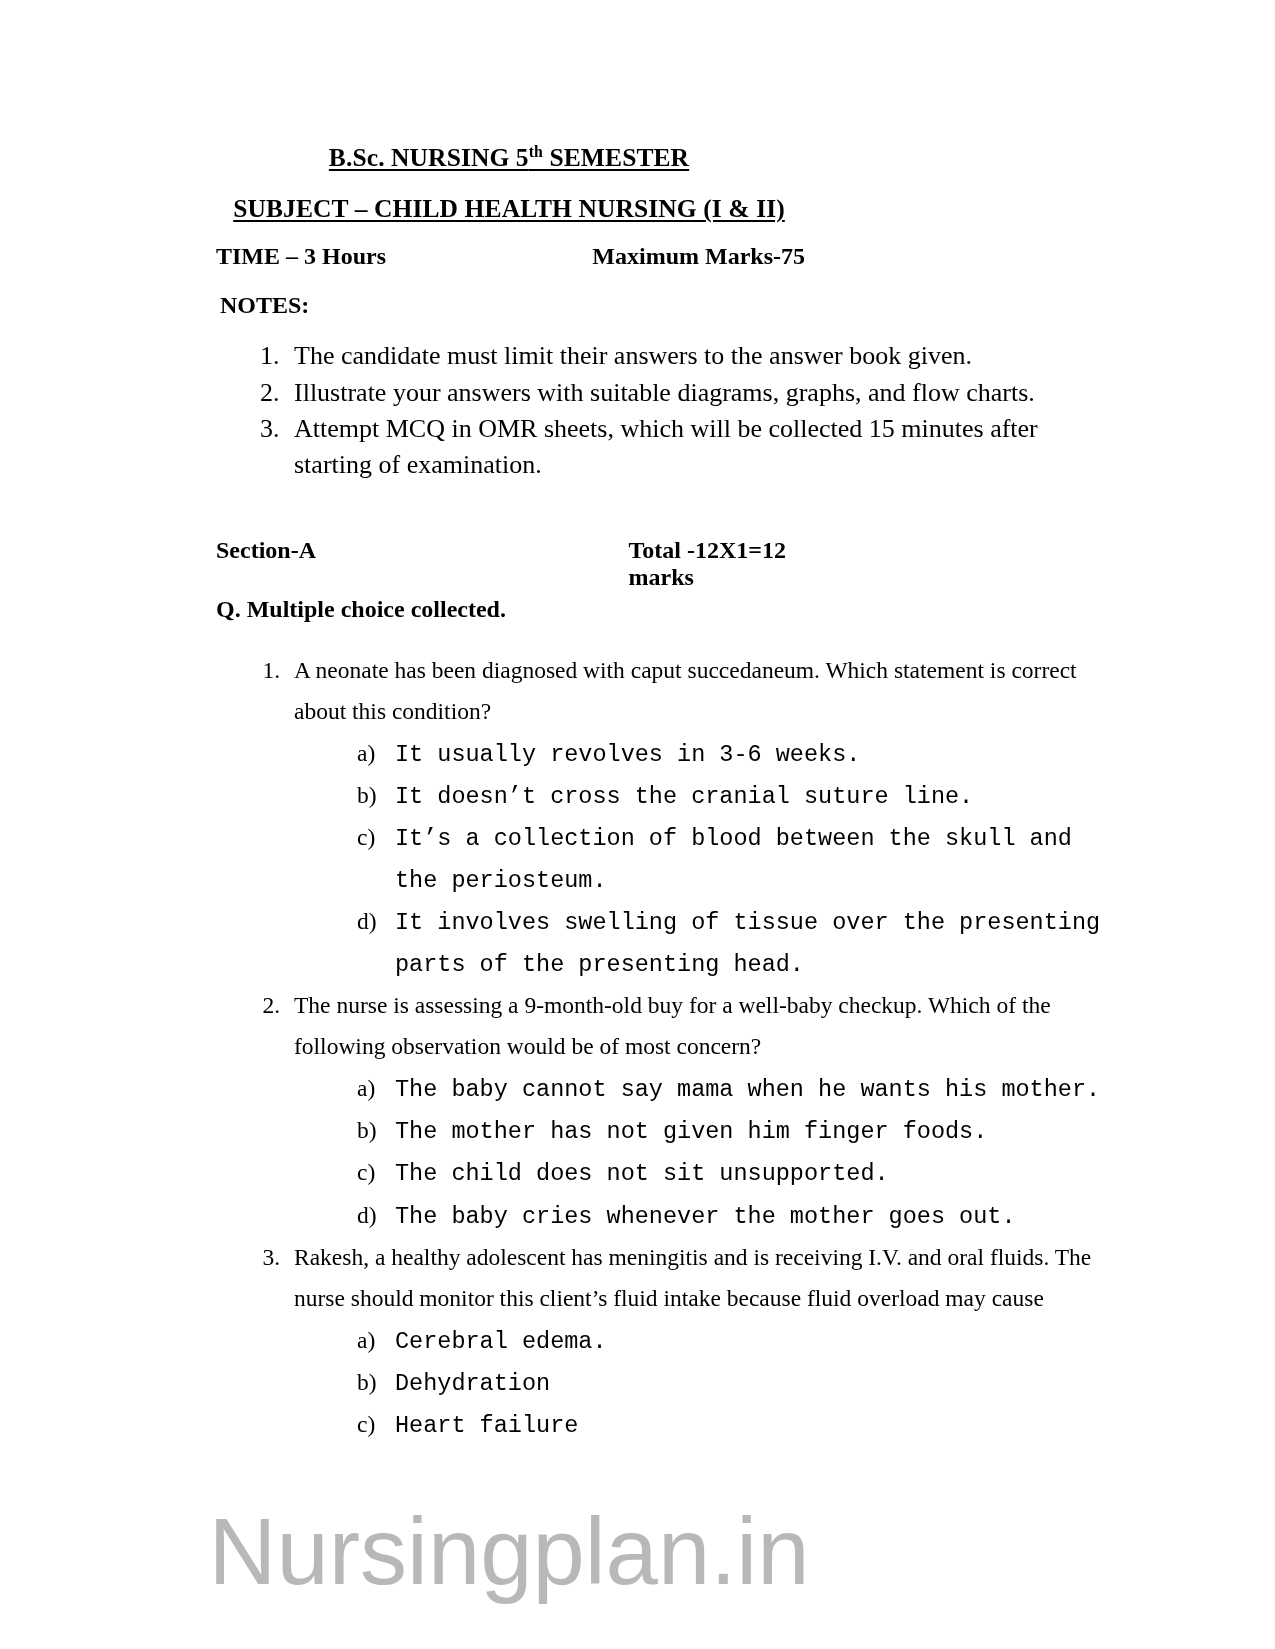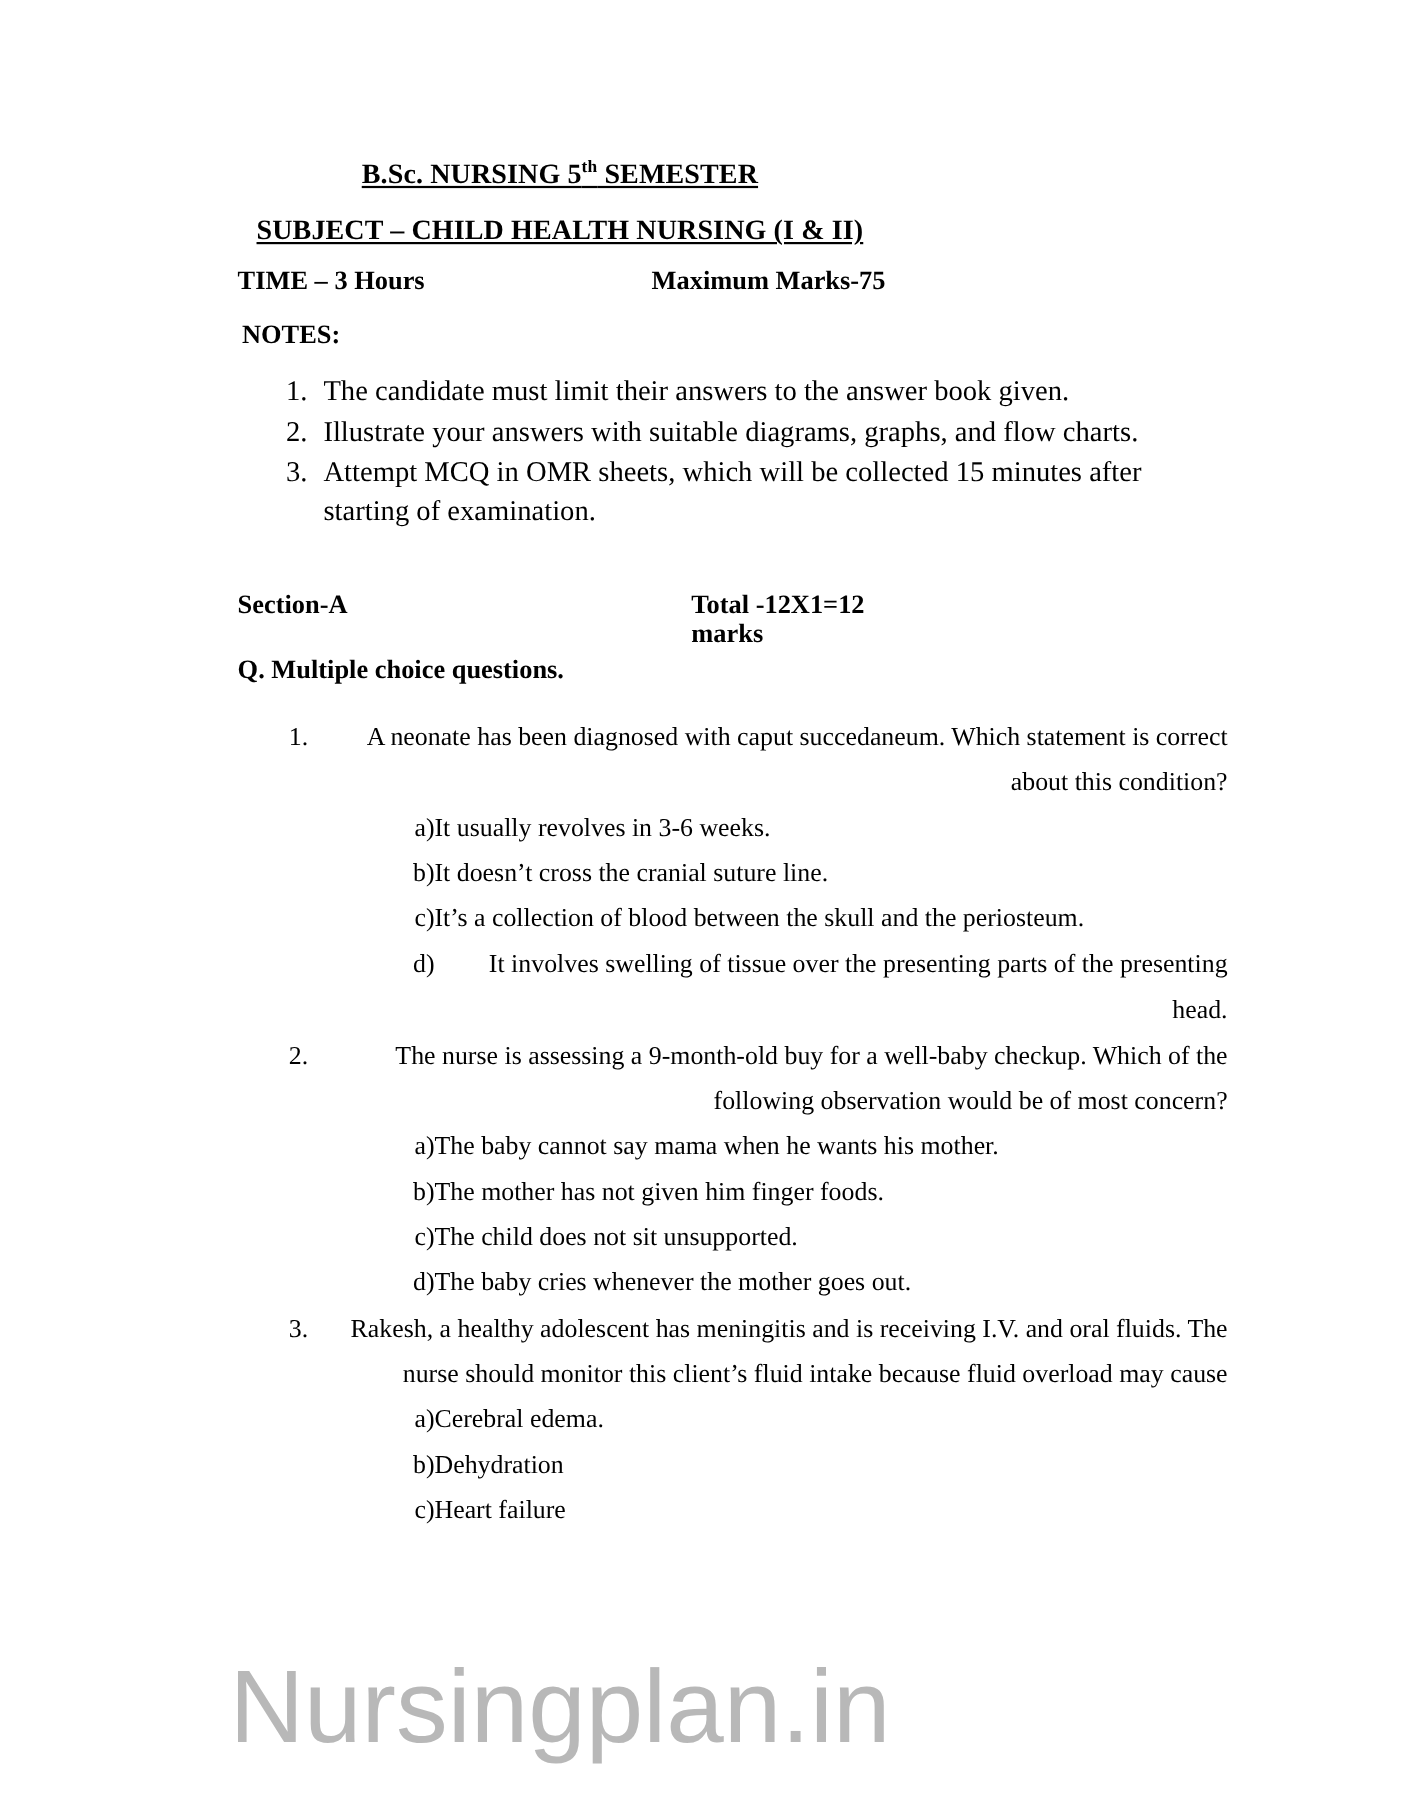--- a/index.html
+++ b/index.html
@@ -123,21 +123,20 @@
     left: 248px;
     width: 830px;
     margin: 0;
     padding: 0 0 0 38px;
     list-style: decimal;
     font-size: 23.5px;
   }
   .questions > li {
     padding-left: 8px;
     margin-bottom: 0px;
-    text-align: right;
   }
   .q-text {
     display: block;
     line-height: 1.76;
   }
   .options {
     margin: 0;
     padding: 0 0 0 63px;
     list-style: none;
   }
@@ -146,20 +145,21 @@
     display: flex;
     align-items: baseline;
   }
   .opt-label {
     display: inline-block;
     min-width: 38px;
     flex: 0 0 auto;
   }
   .opt-text {
     display: block;
+    font-family: Liberation Mono, monospace;
   }
 
   
   .watermark {
     position: absolute;
     top: 1470px;
     left: 0;
     right: 0;
     text-align: center;
     font-family: "Liberation Sans", "DejaVu Sans", sans-serif;
@@ -198,21 +198,21 @@
     <li>The candidate must limit their answers to the answer book given.</li>
     <li>Illustrate your answers with suitable diagrams, graphs, and flow charts.</li>
     <li>Attempt MCQ in OMR sheets, which will be collected 15 minutes after starting of examination.</li>
   </ol>
 
   <div class="section-row">
     <span class="sec-left">Section-A</span>
     <span>Total -12X1=12 marks</span>
   </div>
 
-  <div class="mcq-heading">Q. Multiple choice questions.</div>
+  <div class="mcq-heading">Q. Multiple choice collected.</div>
 
   <ol class="questions">
 
     <li>
       <span class="q-text">A neonate has been diagnosed with caput succedaneum. Which statement is correct about this condition?</span>
       <ol class="options">
         <li>
           <span class="opt-label">a)</span>
           <span class="opt-text">It usually revolves in 3-6 weeks.</span>
         </li>

